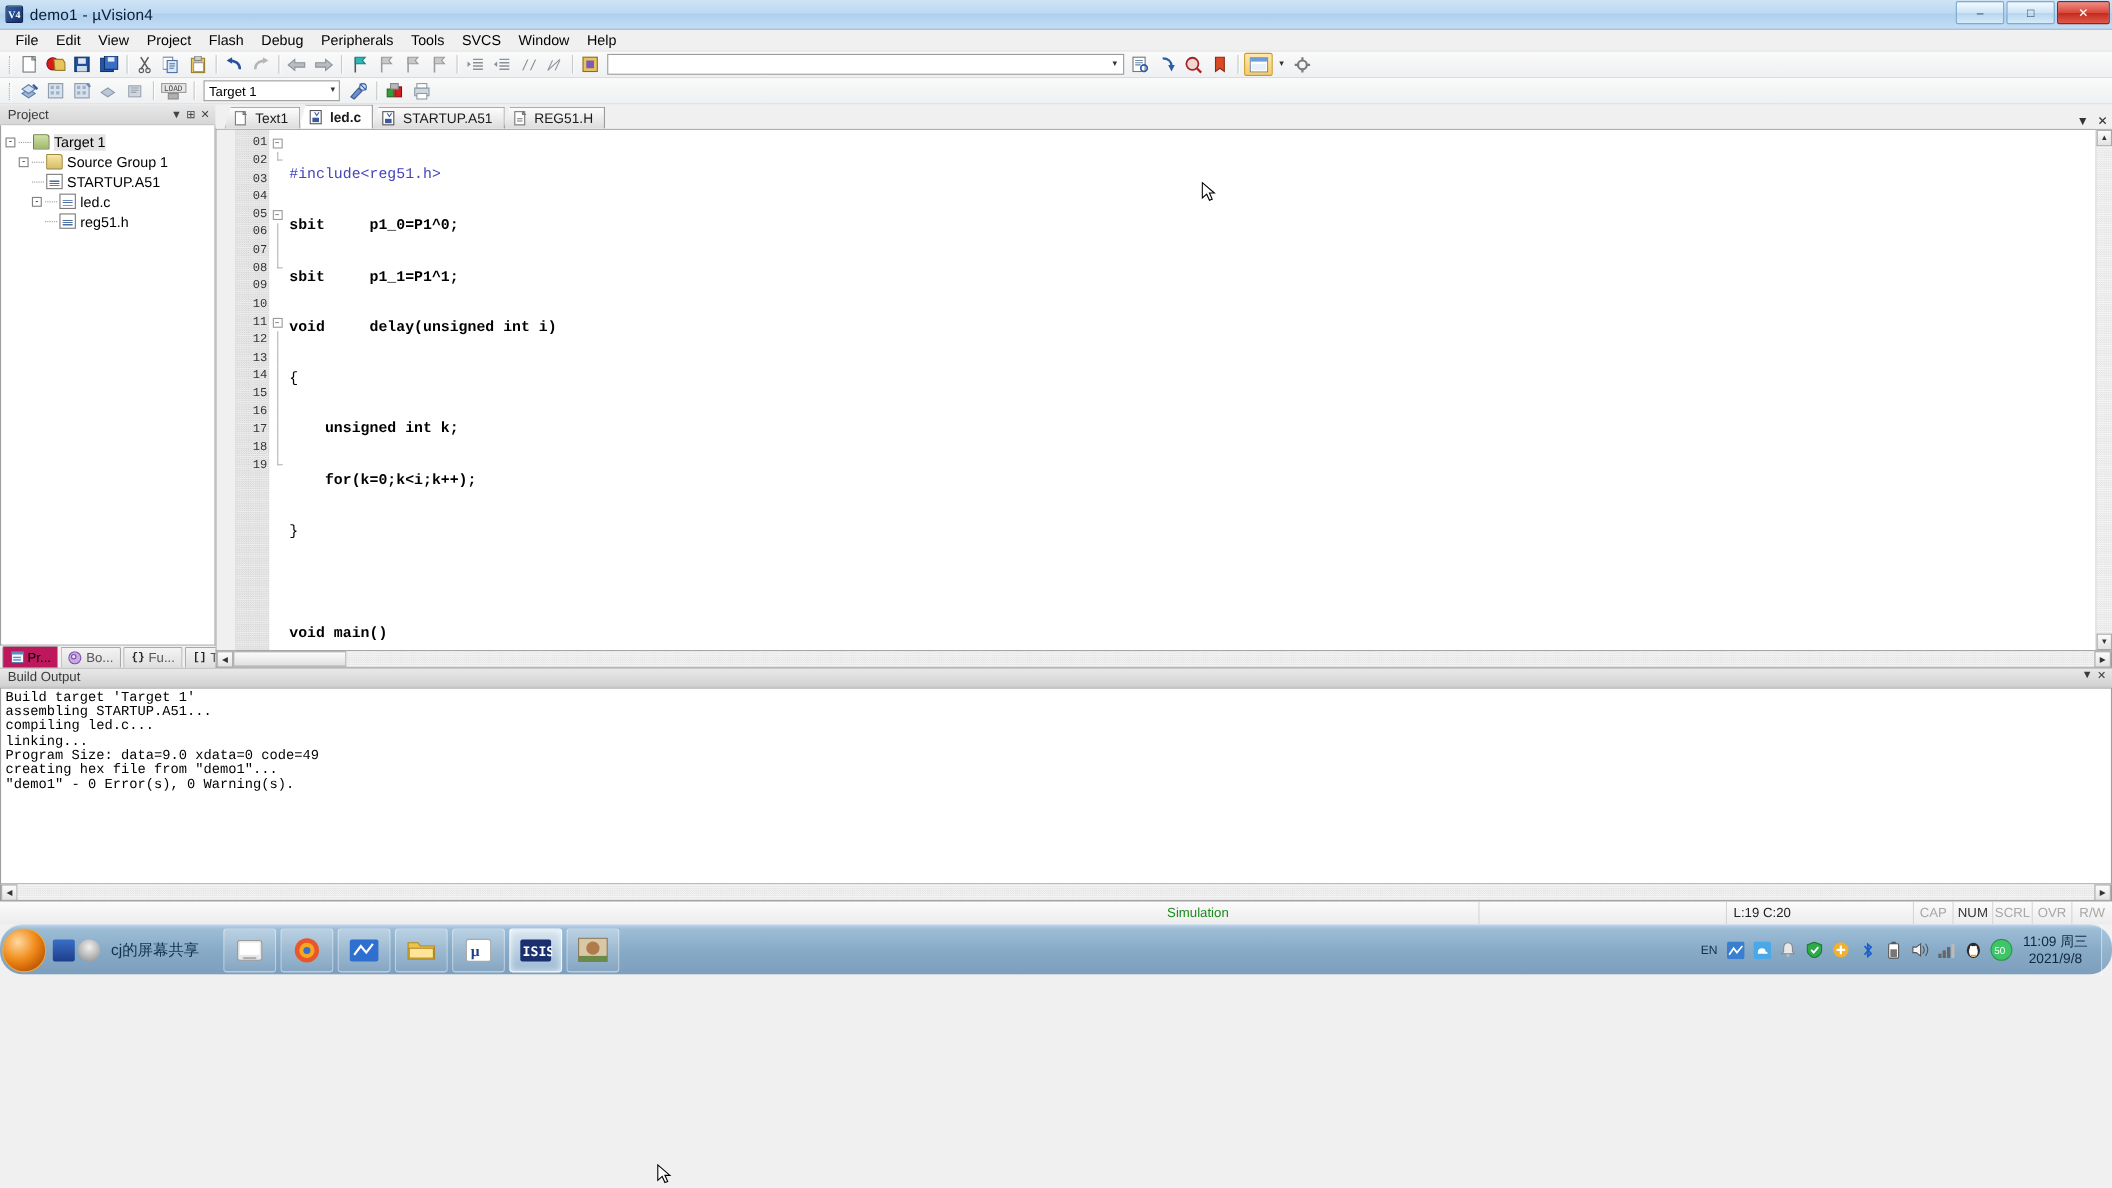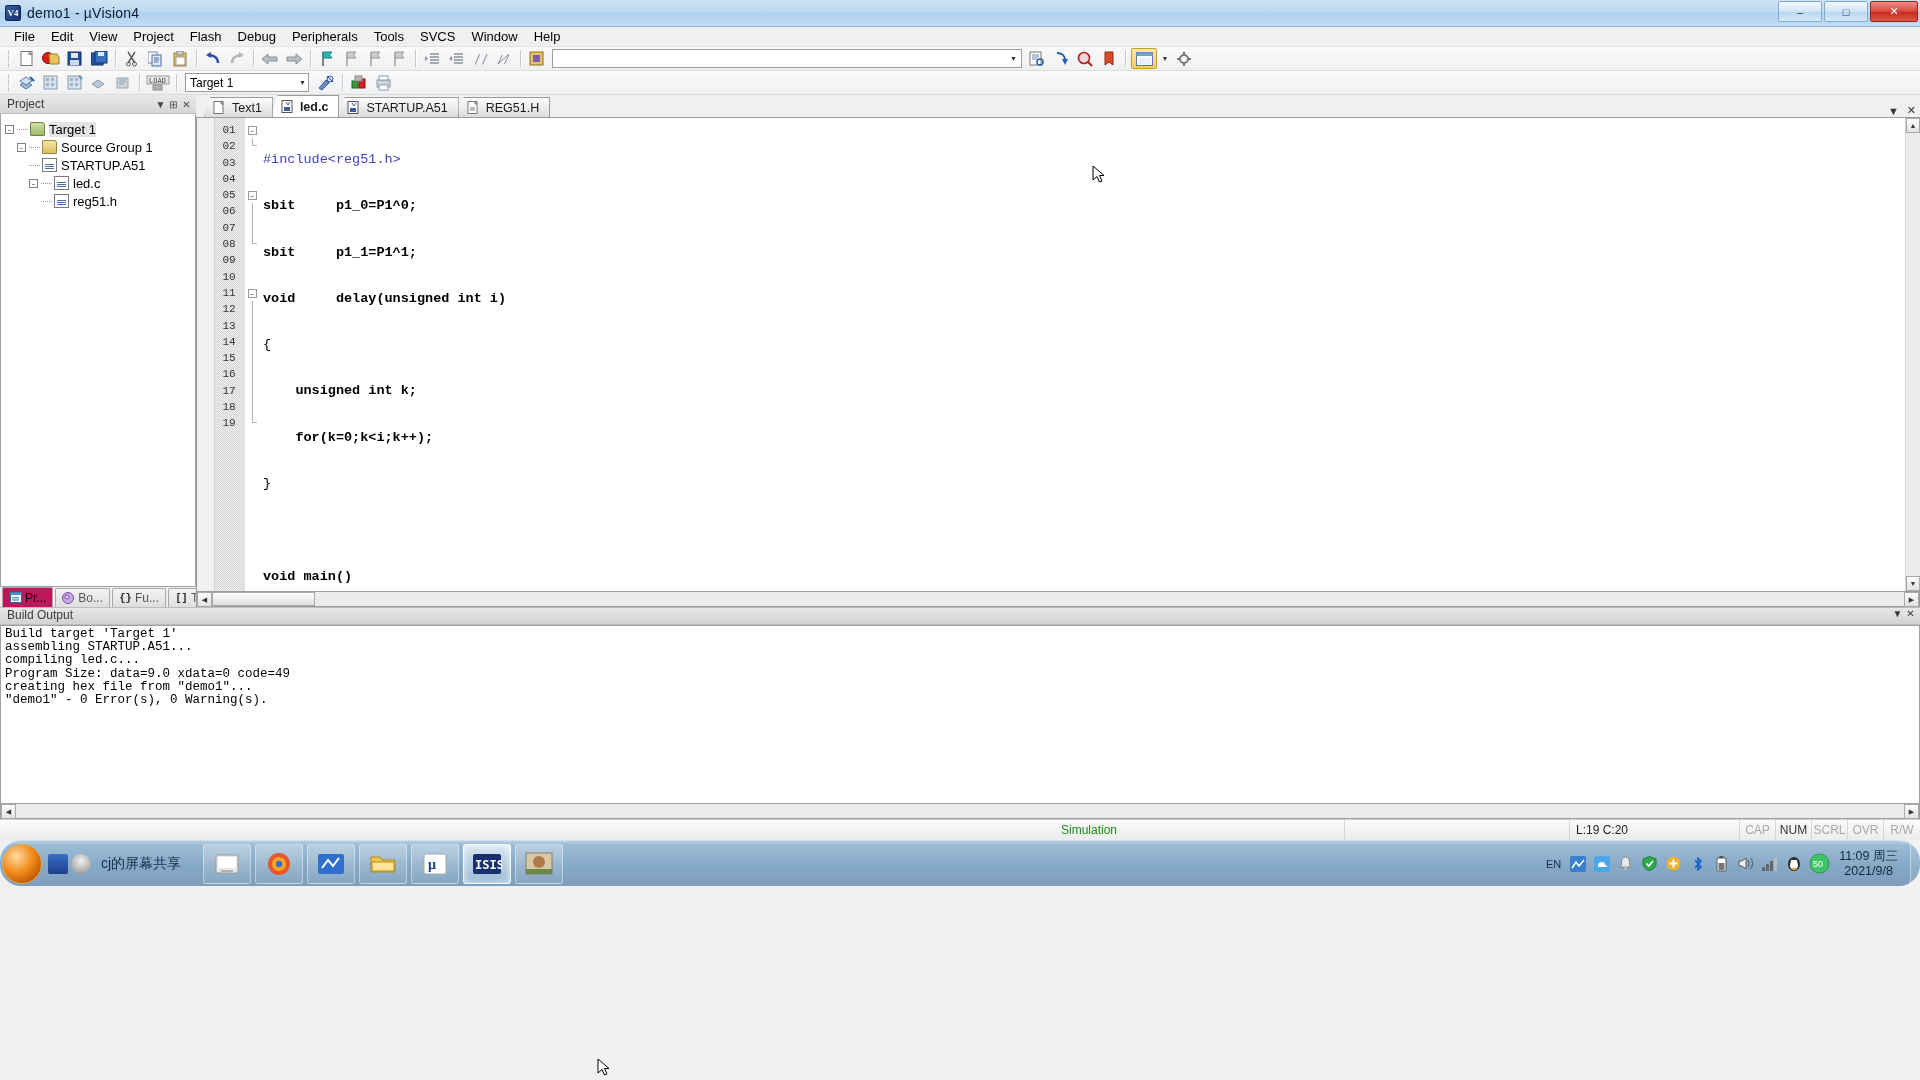--- a/index.html
+++ b/index.html
@@ -156,21 +156,21 @@
     border: 1px solid #9c9c9c; border-right: none; min-height: 0;
   }
   .lead-margin { width: 18px; background: #f0f0f0; border-right: 1px solid #d4d4d4; flex: none; }
   .code-scroll { flex: 1; display: flex; overflow: hidden; position: relative; }
   .gutter {
     width: 30px; flex: none;
     background: repeating-conic-gradient(#d8d8d8 0% 25%, #ececec 0% 50%) 0 0/2px 2px;
     font-family: "Liberation Mono", monospace; font-size: 11px; color: #333;
     padding-top: 4px; text-align: right;
   }
-  .gutter div { height: 16.3px; line-height: 16.3px; padding-right: 2px; text-align: center; }
+  .gutter div { height: 16.3px; line-height: 16.3px; padding-right: 2px; }
   .foldcol { width: 14px; flex: none; background: #fff; padding-top: 4px; position: relative; }
   .foldcol div { height: 16.3px; display: flex; align-items: center; justify-content: center; position: relative; }
   .fbox {
     width: 9px; height: 9px; border: 1px solid #9a9a9a; background: #fff;
     font-size: 8px; line-height: 7px; text-align: center; color: #333;
     font-family: "Liberation Mono", monospace;
   }
   .fline { width: 1px; height: 100%; background: #b4b4b4; }
   .fend { width: 1px; height: 50%; background: #b4b4b4; align-self: flex-start; position: relative; }
   .fend::after { content:""; position:absolute; bottom:0; left:0; width:5px; height:1px; background:#b4b4b4; }
@@ -797,20 +797,21 @@
 <div class="buildpanel">
   <div class="build-header">
     <span class="ttl">Build Output</span>
     <span class="hbtn" style="width:13px;text-align:center;font-size:10px;">▼</span>
     <span class="hbtn" style="width:13px;text-align:center;font-size:10px;">✕</span>
   </div>
   <div class="build-body">
     <div>Build target 'Target 1'</div>
     <div>assembling STARTUP.A51...</div>
     <div>compiling led.c...</div>
+    <div>linking...</div>
     <div>Program Size: data=9.0 xdata=0 code=49</div>
     <div>creating hex file from "demo1"...</div>
     <div>"demo1" - 0 Error(s), 0 Warning(s).</div>
   </div>
   <div class="build-hscroll">
     <div class="sbtn" style="width:15px;">◀</div>
     <div class="htrack"></div>
     <div class="sbtn" style="width:15px;">▶</div>
   </div>
 </div>

